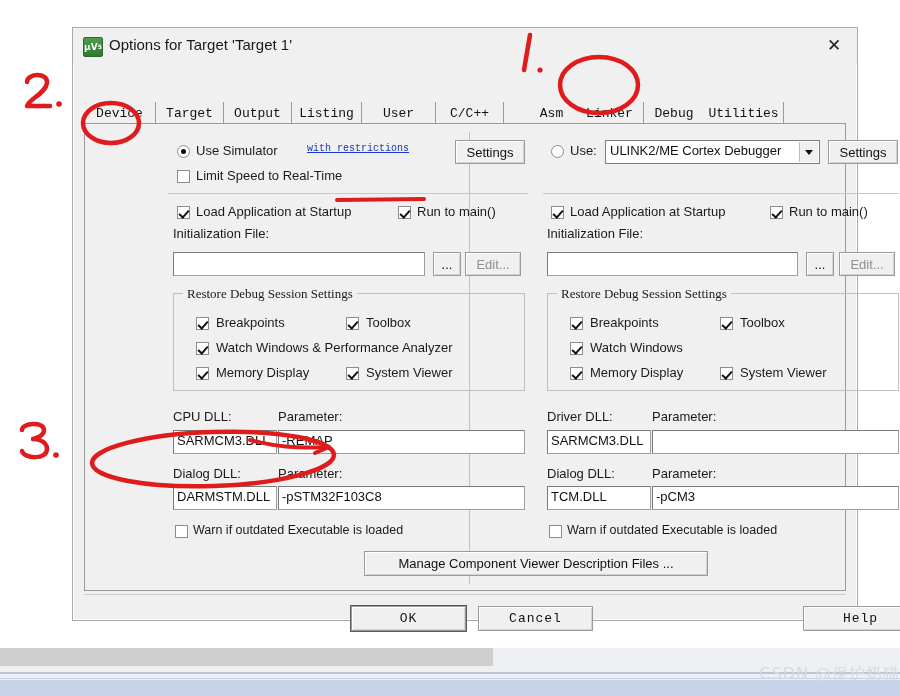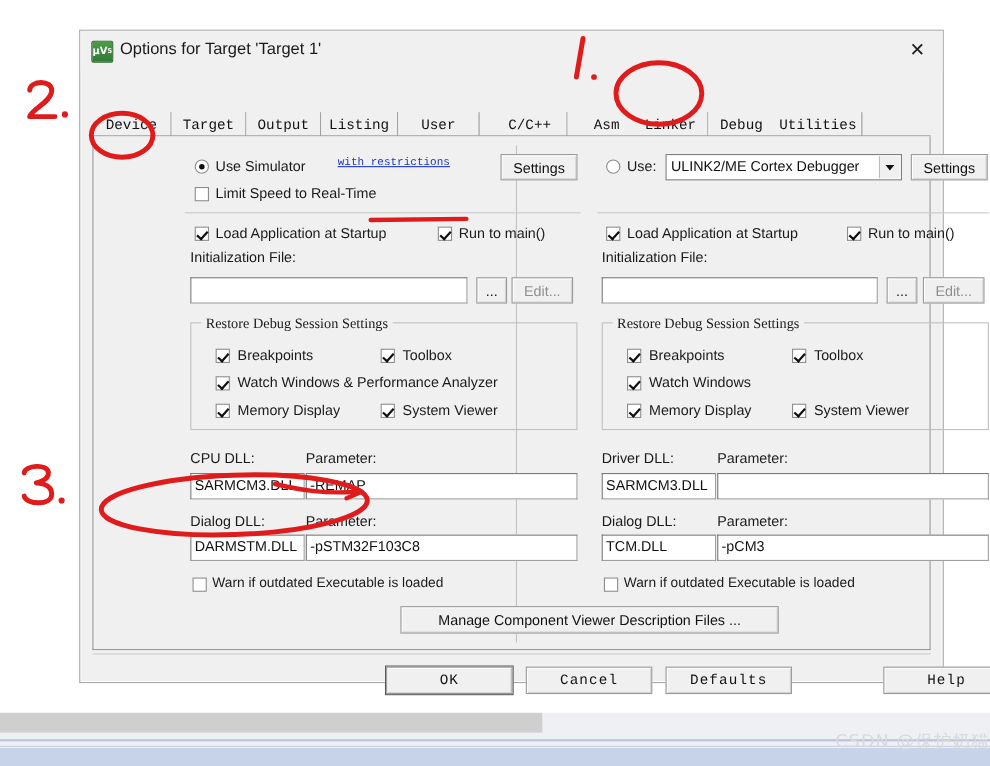--- a/index.html
+++ b/index.html
@@ -182,21 +182,21 @@
     <div id="title-text">Options for Target 'Target 1'</div>
     <div id="close-btn">✕</div>
   </div>
 
   <div id="tabstrip">
       <div class="tab" style="left: 0px; width: 72px;">Device</div>
       <div class="tab" style="left: 72px; width: 68px;">Target</div>
       <div class="tab" style="left: 140px; width: 68px;">Output</div>
       <div class="tab" style="left: 208px; width: 70px;">Listing</div>
       <div class="tab" style="left: 278px; width: 74px;">User</div>
-      <div class="tab" style="left: 364px; width: 68px;">C/C++</div>
+      <div class="tab" style="left: 352px; width: 68px;">C/C++</div>
       <div class="tab" style="left: 432px; width: 72px;">Asm</div>
       <div class="tab" style="left: 492px; width: 68px;">Linker</div>
       <div class="tab selected" style="left: 560px; width: 60px; font-family: Liberation Mono, monospace;">Debug</div>
       <div class="tab" style="left: 620px; width: 80px;">Utilities</div>
     </div>
   <div id="tab-underline"></div>
 
   <div id="panel"></div>
   <div id="mid-divider"></div>
 
@@ -298,21 +298,20 @@
 
   <div class="cbx" style="left:476px;top:497px;"></div>
   <div class="lbl" style="left:494px;top:495px;font-size:12.5px;">Warn if outdated Executable is loaded</div>
 
   <div class="btn" style="left:291px;top:523px;width:344px;height:25px;">Manage Component Viewer Description Files ...</div>
 
   <div id="footer-sep"></div>
 
   <div class="btn mono default" style="left:278px;top:578px;width:115px;height:25px;">OK</div>
   <div class="btn mono" style="left:405px;top:578px;width:115px;height:25px;">Cancel</div>
-  <div class="btn mono" style="left:532px;top:578px;width:115px;height:25px;">Defaults</div>
   <div class="btn mono" style="left:730px;top:578px;width:115px;height:25px;">Help</div>
 
 </div>
 
 <svg id="annot" viewBox="0 0 900 696" xmlns="http://www.w3.org/2000/svg">
 
   <ellipse cx="599" cy="85" rx="39" ry="28" fill="none" stroke="#e01b1b" stroke-width="4.5"></ellipse>
 
   <path d="M530,35 L524,70" fill="none" stroke="#e01b1b" stroke-width="4.5" stroke-linecap="round"></path>
   <circle cx="540" cy="70" r="2.6" fill="#e01b1b"></circle>

